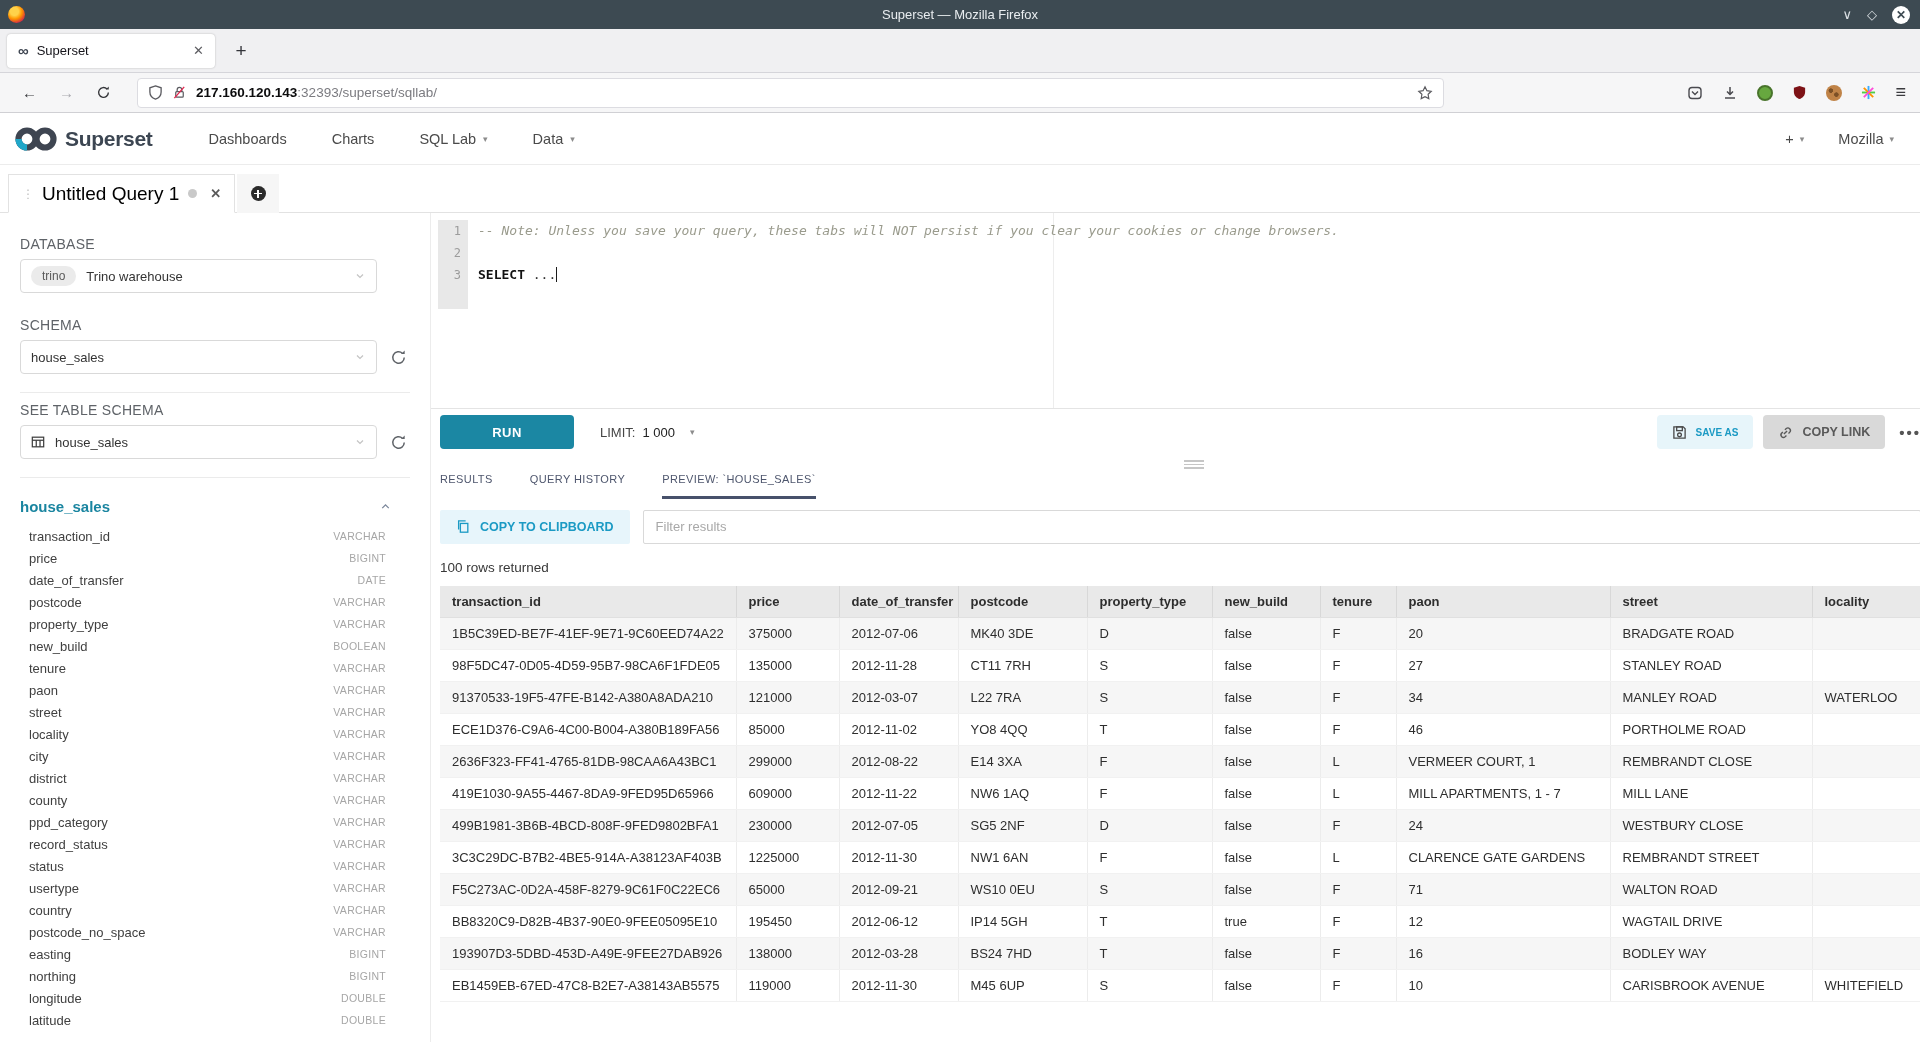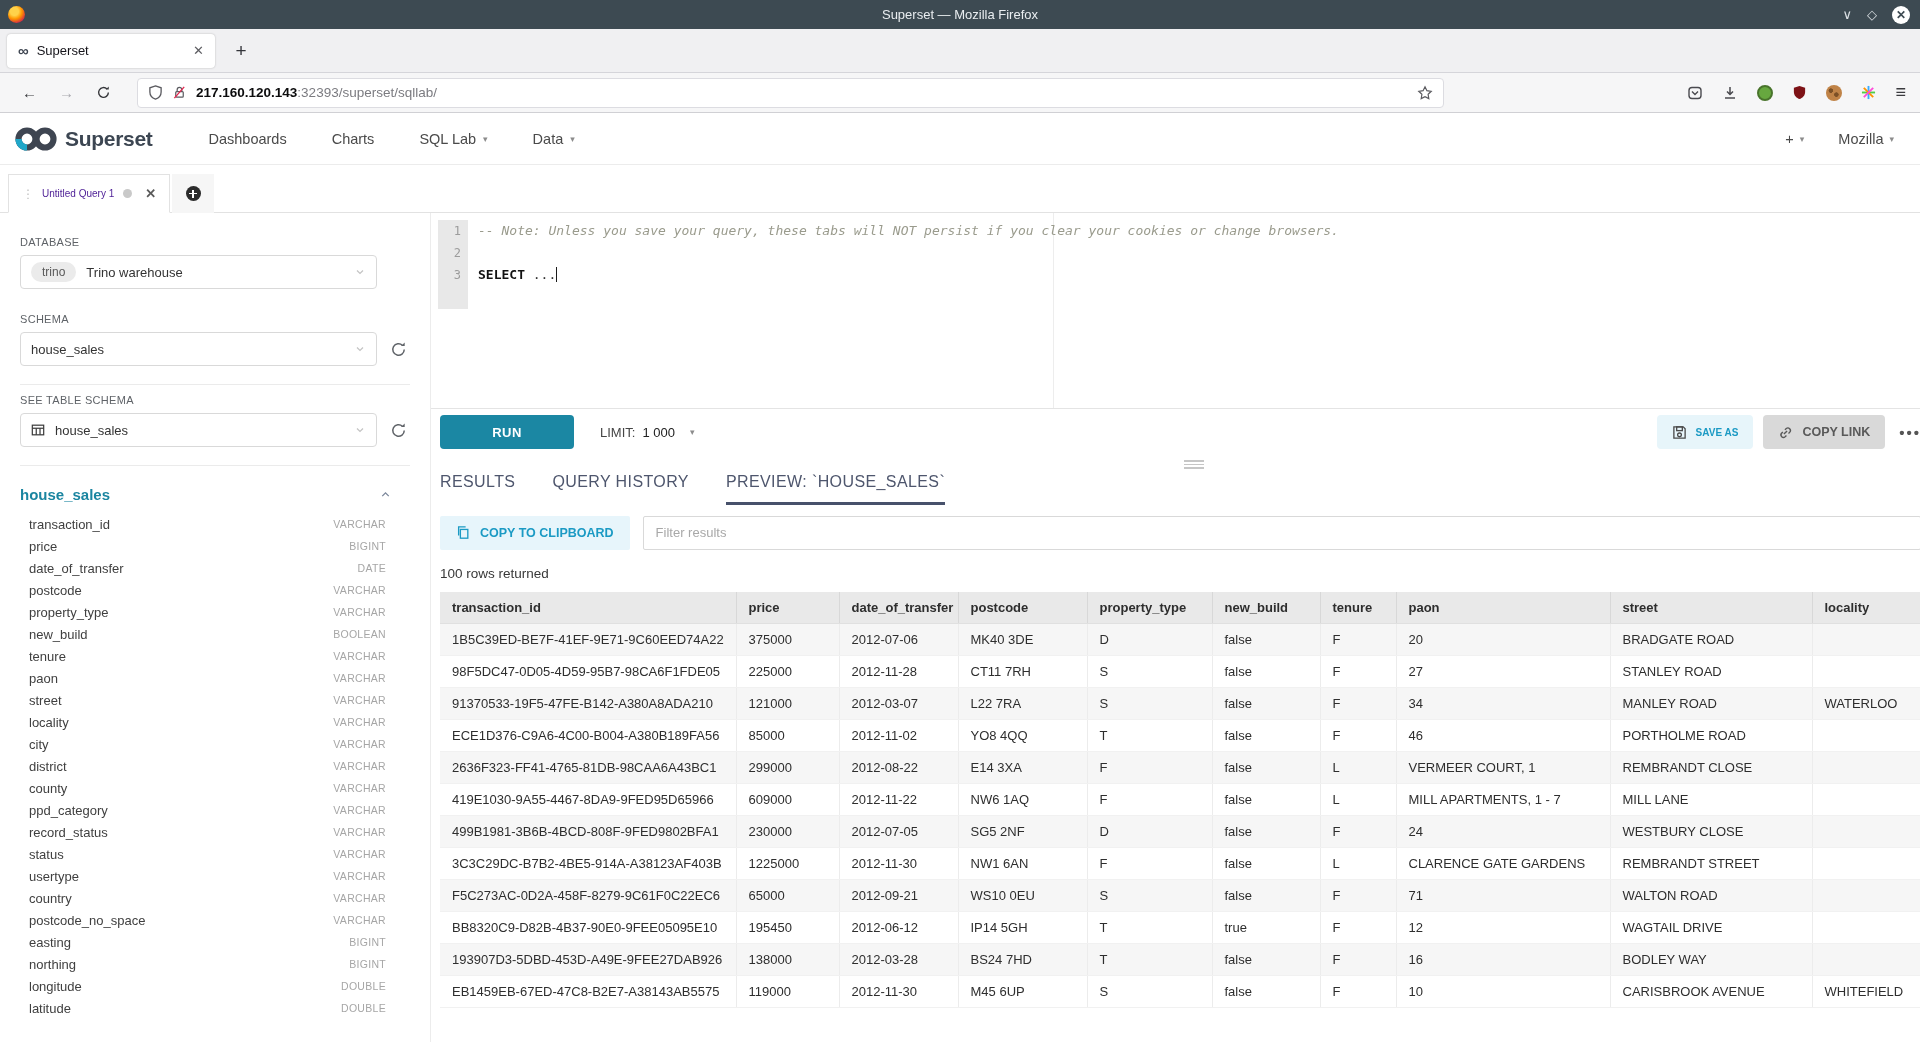--- a/index.html
+++ b/index.html
@@ -50,37 +50,37 @@
   .caret { font-size:9px; color:#8c8c8c; }
   .hdr-right { margin-left:auto; display:flex; align-items:center; gap:34px; margin-right:26px; }
   .hdr-right .item { font-size:14.5px; color:#4a4a4a; display:flex; align-items:center; gap:6px; }
   .plus-lg { font-size:18px; }
 
   
   .qtabrow { height:48px; background:#fff; border-bottom:1px solid #e2e2e2; display:flex; align-items:flex-end; }
   .qtab { height:39px; margin-left:8px; margin-bottom:-1px; background:#fff; border:1px solid #e2e2e2;
     border-bottom:1px solid #fff; display:flex; align-items:center; padding:0 13px; gap:9px; z-index:1; }
   .qtab .drag { color:#c0c0c0; font-size:12px; letter-spacing:-1px; }
-  .qtab .lab { color:#4c1d95; font-size:10px; }
+  .qtab .lab { color:#000000; font-size:19px; }
   .qtab .statedot { width:9px; height:9px; border-radius:50%; background:#c9c9c9; }
   .qtab .cls { color:#5a5a5a; font-size:13px; font-weight:bold; margin-left:4px; }
   .addtab { height:39px; width:42px; margin-left:2px; margin-bottom:-1px; background:#f6f6f6;
     display:flex; align-items:center; justify-content:center; }
   .addtab .circle { width:15px; height:15px; border-radius:50%; background:#2b2b2b; position:relative; }
   .addtab .circle::before, .addtab .circle::after { content:""; position:absolute; background:#fff; }
   .addtab .circle::before { left:3.5px; right:3.5px; top:6.6px; height:1.8px; }
   .addtab .circle::after { top:3.5px; bottom:3.5px; left:6.6px; width:1.8px; }
 
   
   .content-row { display:flex; height:829px; }
   .sidebar { width:430px; padding:14px 20px 0 20px; flex:none; }
   .main { flex:1; display:flex; flex-direction:column; border-left:1px solid #ececec; position:relative; }
 
   
-  .sb-label { font-size:11px; color:#5f6368; letter-spacing:0.3px; margin:9px 0 7px; }
+  .sb-label { font-size:14px; color:#5f6368; letter-spacing:0.3px; margin:9px 0 7px; }
   .sb-selrow { display:flex; align-items:center; gap:13px; }
   .sb-select { width:357px; height:34px; border:1px solid #d9d9d9; border-radius:4px; background:#fff;
     display:flex; align-items:center; padding:0 10px; gap:10px; }
   .sb-select .chev { margin-left:auto; }
   .pill { background:#ebebeb; border-radius:11px; padding:3px 11px; font-size:12px; color:#5a5a5a; }
   .sb-select .val { font-size:13px; color:#333; }
   .divider { height:1px; background:#ebebeb; margin:18px 0 6px; }
   .tbl-heading { margin-top:20px; width:372px; display:flex; align-items:center; }
   .tbl-heading .name { font-size:15px; font-weight:bold; color:#1a85a0; }
   .tbl-heading .chevup { margin-left:auto; color:#7a869a; font-size:11px; }
@@ -114,21 +114,21 @@
     font-weight:bold; font-size:10px; display:flex; align-items:center; gap:9px; }
   .btn-copylink { height:34px; padding:12px 15px; background:#d9d9d9; border-radius:4px; color:#595959;
     font-weight:bold; font-size:12.5px; display:flex; align-items:center; gap:9px; }
   .dots { color:#555; font-size:15px; font-weight:bold; letter-spacing:2px; margin-left:4px; }
 
   
   .south { flex:1; padding-left:9px; position:relative; }
   .gripper { width:20px; margin:5px auto 1px; display:flex; flex-direction:column; gap:2px; }
   .gripper i { height:1.5px; background:#c6c6c6; display:block; }
   .res-tabs { display:flex; gap:37px; margin-top:4px; }
-  .res-tab { font-size:16px; color:#4e566d; letter-spacing:0.4px; padding-bottom:11px; border-bottom:3px solid transparent; }
+  .res-tab { font-size:11px; color:#4e566d; letter-spacing:0.4px; padding-bottom:11px; border-bottom:3px solid transparent; }
   .res-tab.active { border-bottom-color:#47516b; }
   .copy-row { display:flex; margin-top:11px; gap:13px; padding-right:27px; }
   .btn-clip { height:34px; padding:0 16px; background:#e7f5fb; color:#1b9ac4; font-weight:bold; font-size:12.5px;
     border-radius:2px; display:flex; align-items:center; gap:10px; flex:none; }
   .filter-input { flex:1; height:34px; border:1px solid #d9d9d9; border-radius:2px; padding:0 12px;
     font-size:13px; color:#333; font-family:"Liberation Sans", sans-serif; outline:none; }
   .filter-input::placeholder { color:#a8a8a8; }
   .rows-returned { margin:16px 0 11px; font-size:13.5px; color:#383838; }
   .table-wrap { margin-right:15px; overflow:hidden; }
   table { border-collapse:collapse; table-layout:fixed; width:1493px; font-size:13px; color:#2e2e2e; }
@@ -538,21 +538,21 @@
                 <td>MK40 3DE</td>
                 <td>D</td>
                 <td>false</td>
                 <td>F</td>
                 <td>20</td>
                 <td>BRADGATE ROAD</td>
                 <td></td>
               </tr>
               <tr>
                 <td>98F5DC47-0D05-4D59-95B7-98CA6F1FDE05</td>
-                <td>225000</td>
+                <td>135000</td>
                 <td>2012-11-28</td>
                 <td>CT11 7RH</td>
                 <td>S</td>
                 <td>false</td>
                 <td>F</td>
                 <td>27</td>
                 <td>STANLEY ROAD</td>
                 <td></td>
               </tr>
               <tr class="odd">

